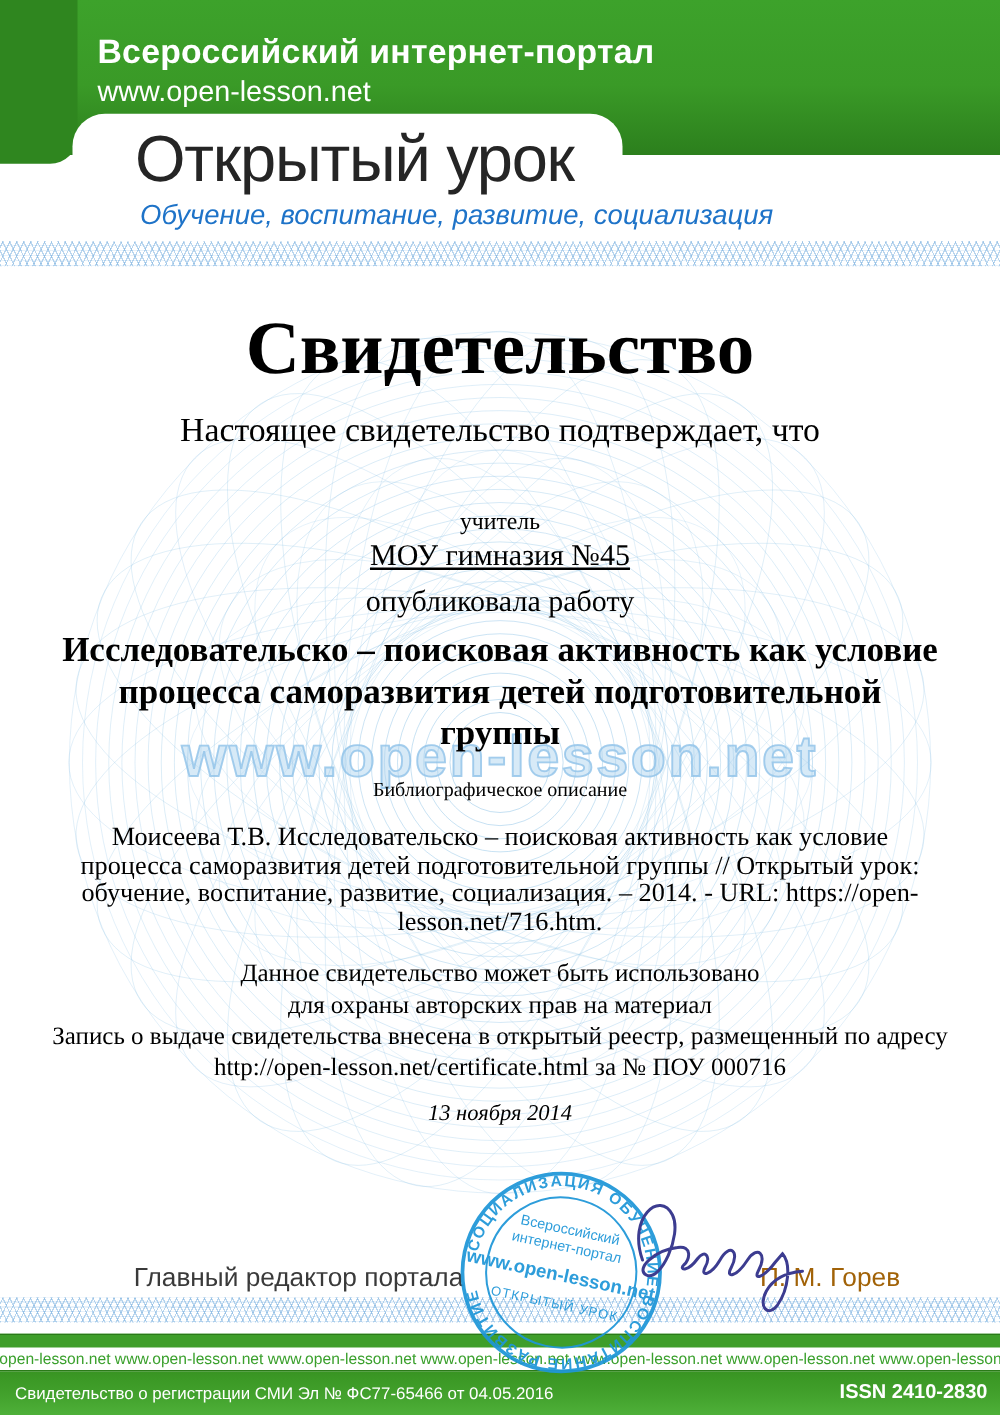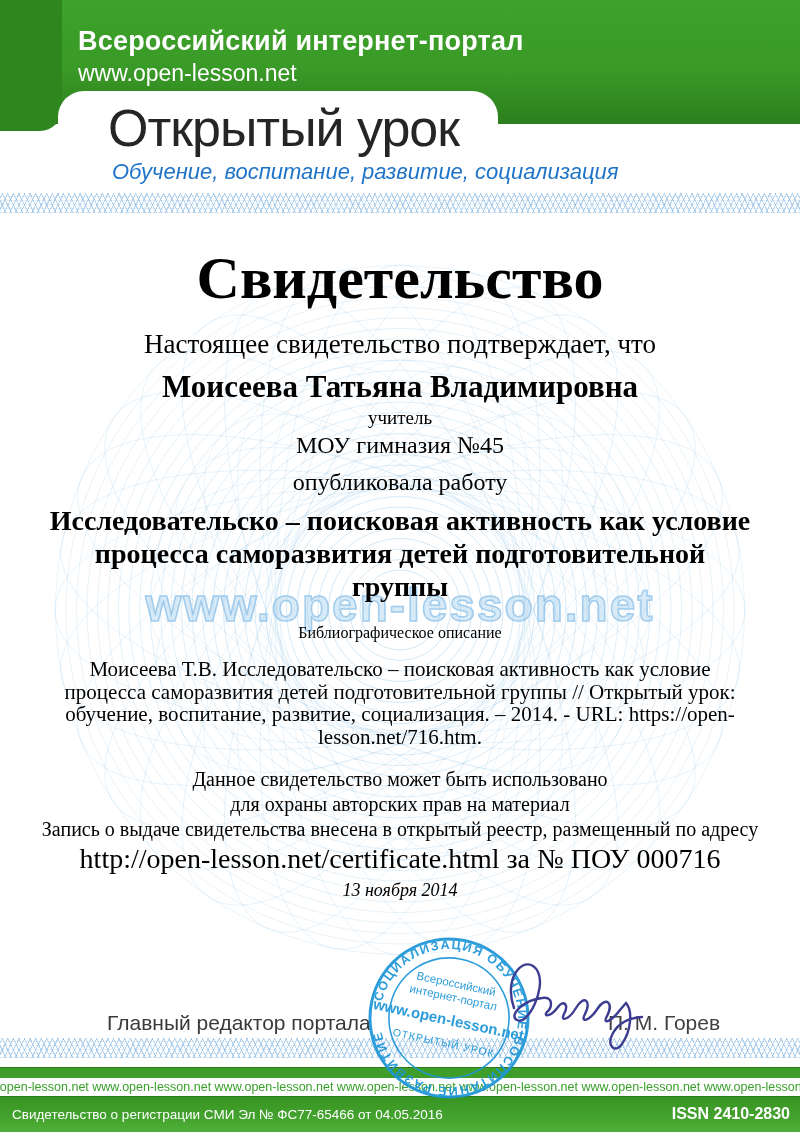--- a/index.html
+++ b/index.html
@@ -56,39 +56,39 @@
     color:rgba(255,255,255,.12);
     -webkit-text-stroke:1.5px rgba(142,194,232,.8);
     text-shadow:0 0 1px rgba(142,194,232,.4);
   }
   
   .ser{ font-family:"Liberation Serif", serif; position:absolute; left:0; width:800px; text-align:center; color:#000; z-index:4; }
   .cert-title{ top:244px; font-size:60px; font-weight:bold; }
   .confirm-line{ top:329px; font-size:27px; }
   .recipient-name{ top:369px; font-size:31px; font-weight:bold; }
   .recipient-role{ top:407px; font-size:19px; }
-  .recipient-org{ top:432px; font-size:24px; }
+  .recipient-org{ top:432px; font-size:24px;text-decoration:underline; }
   .action-line{ top:469px; font-size:24px; }
   .work-title{ top:504px; font-size:28px; font-weight:bold; line-height:33px; white-space:pre-line; }
   .biblio-heading{ top:624px; font-size:16px; }
   .biblio-citation{ top:658px; font-size:21px; font-weight:normal; line-height:22.5px; white-space:pre-line; }
   .usage-1{ top:768px; font-size:20px; }
   .usage-2{ top:793px; font-size:20px; }
   .registry-1{ top:818px; font-size:20px; }
-  .registry-2{ top:843px; font-size:28px; }
+  .registry-2{ top:843px; font-size:20px; }
   .issue-date{ top:880px; font-size:18px; font-style:italic; }
   
   .stamp{
     position:absolute; left:365px; top:934px; width:168px; height:168px;
     transform:rotate(12deg); z-index:6; opacity:.93;
   }
   .stamp text{ font-family:"Liberation Sans", sans-serif; fill:#1e96d8; }
   .signature{ position:absolute; left:492px; top:948px; z-index:7; }
   .editor-label{ position:absolute; left:107px; top:1011px; font-size:21px; color:#3a3a3a; z-index:5; }
-  .editor-name{ position:absolute; left:608px; top:1011px; font-size:21px; color:#404040; z-index:5; }
+  .editor-name{ position:absolute; left:608px; top:1011px; font-size:21px; color:#a16207; z-index:5; }
   
   .footer-top-bar{
     position:absolute; left:0; top:1067px; width:800px; height:11px;
     background:#3f9e2a; border-top:1px solid #2a7a18; z-index:5;
   }
   .footer-url-strip{
     position:absolute; left:0; top:1078px; width:800px; height:18px;
     background:#ffffff; color:#3aa02c; font-size:12.5px; line-height:18px;
     white-space:nowrap; overflow:hidden; text-indent:-30px; z-index:5;
   }
@@ -172,21 +172,20 @@
       <ellipse cx="370" cy="385" rx="250" ry="120" fill="none" stroke="#8cc2e6" stroke-width="0.6" opacity="0.28" transform="rotate(105 370 385)"></ellipse>
       <ellipse cx="370" cy="385" rx="250" ry="120" fill="none" stroke="#8cc2e6" stroke-width="0.6" opacity="0.28" transform="rotate(120 370 385)"></ellipse>
       <ellipse cx="370" cy="385" rx="250" ry="120" fill="none" stroke="#8cc2e6" stroke-width="0.6" opacity="0.28" transform="rotate(135 370 385)"></ellipse>
       <ellipse cx="370" cy="385" rx="250" ry="120" fill="none" stroke="#8cc2e6" stroke-width="0.6" opacity="0.28" transform="rotate(150 370 385)"></ellipse>
       <ellipse cx="370" cy="385" rx="250" ry="120" fill="none" stroke="#8cc2e6" stroke-width="0.6" opacity="0.28" transform="rotate(165 370 385)"></ellipse>
     </svg>
   <div class="watermark">www.open-lesson.net</div>
 
   <div class="ser cert-title">Свидетельство</div>
   <div class="ser confirm-line">Настоящее свидетельство подтверждает, что</div>
-  <div class="ser recipient-name">Моисеева Татьяна Владимировна</div>
   <div class="ser recipient-role">учитель</div>
   <div class="ser recipient-org">МОУ гимназия №45</div>
   <div class="ser action-line">опубликовала работу</div>
   <div class="ser work-title">Исследовательско – поисковая активность как условие
 процесса саморазвития детей подготовительной
 группы</div>
   <div class="ser biblio-heading">Библиографическое описание</div>
   <div class="ser biblio-citation">Моисеева Т.В. Исследовательско – поисковая активность как условие
 процесса саморазвития детей подготовительной группы // Открытый урок:
 обучение, воспитание, развитие, социализация. – 2014. - URL: https://open-

